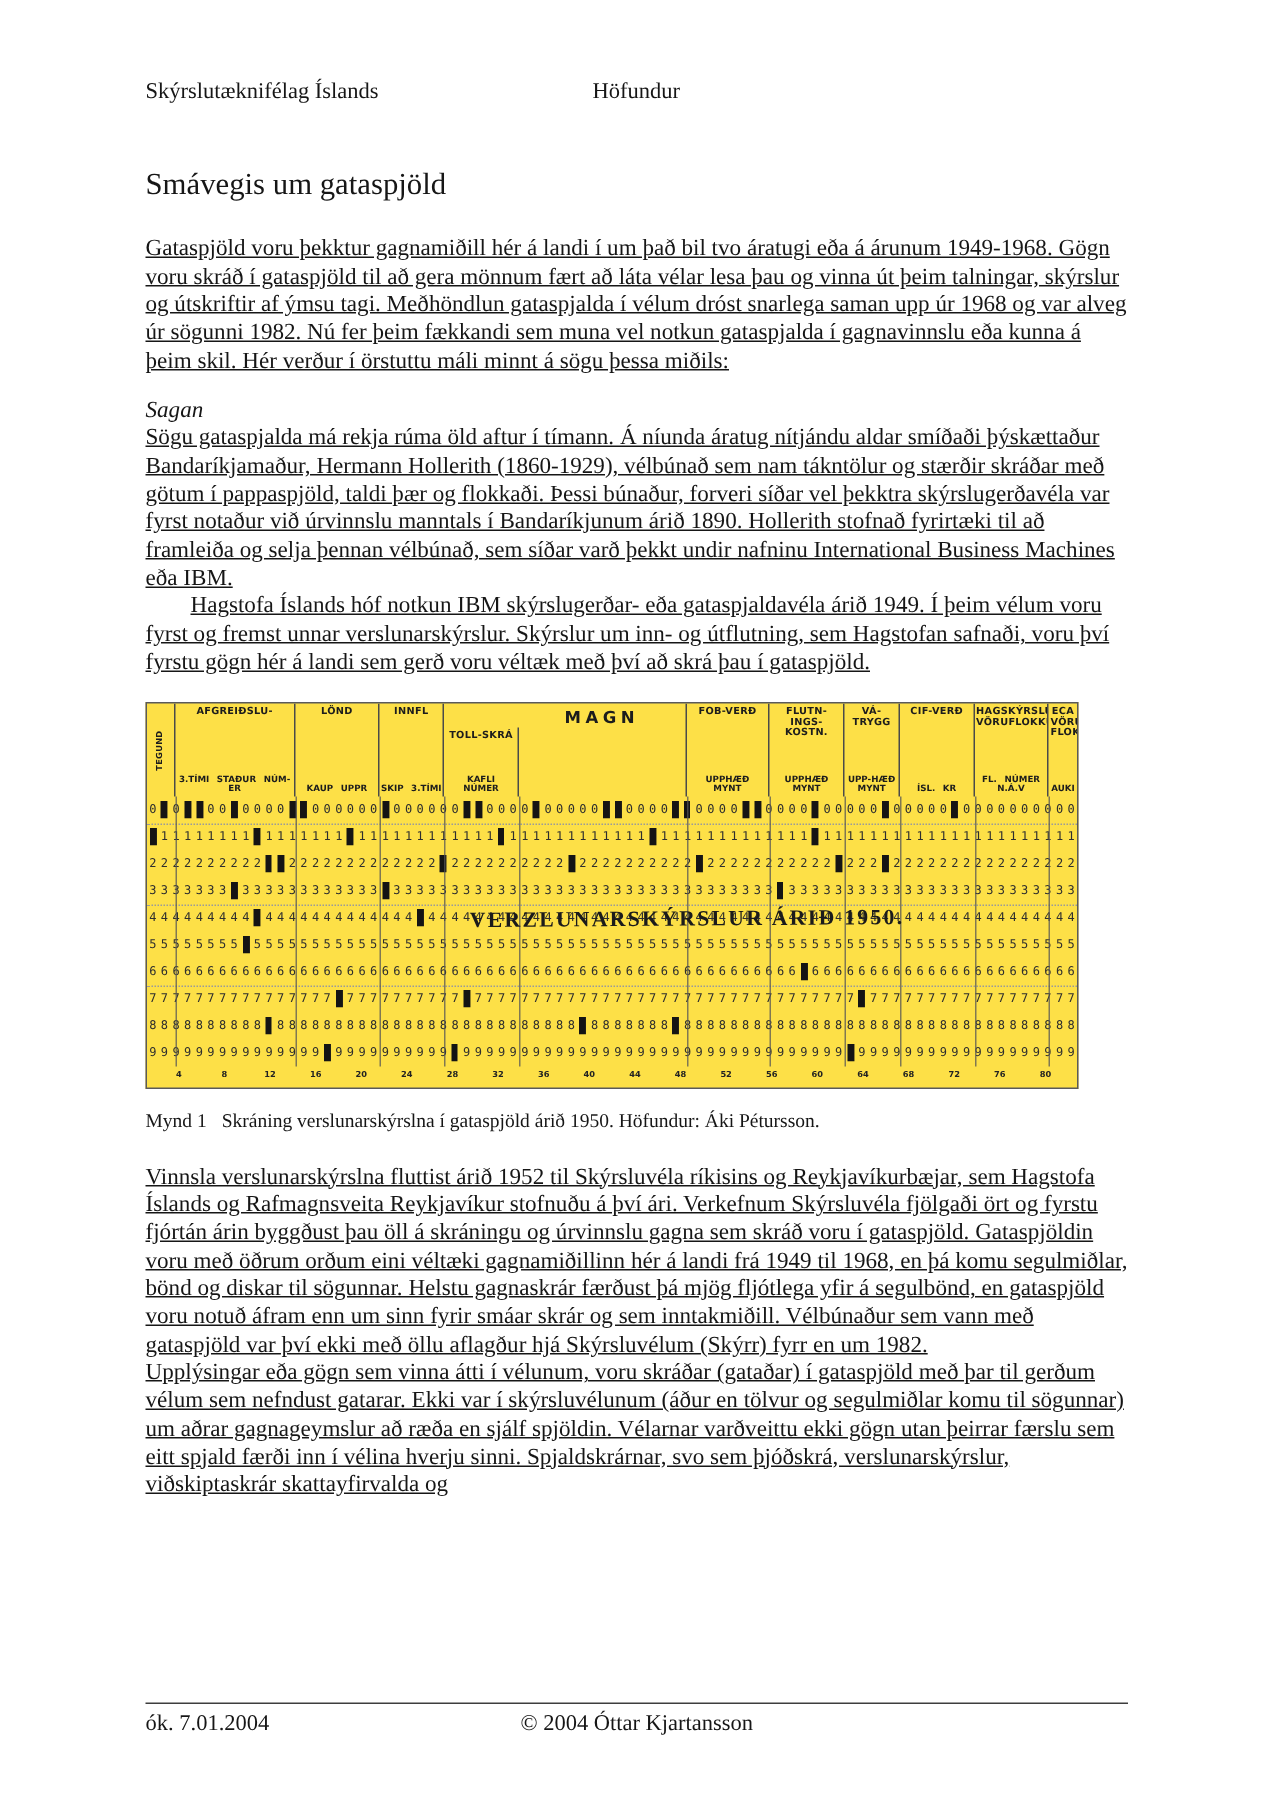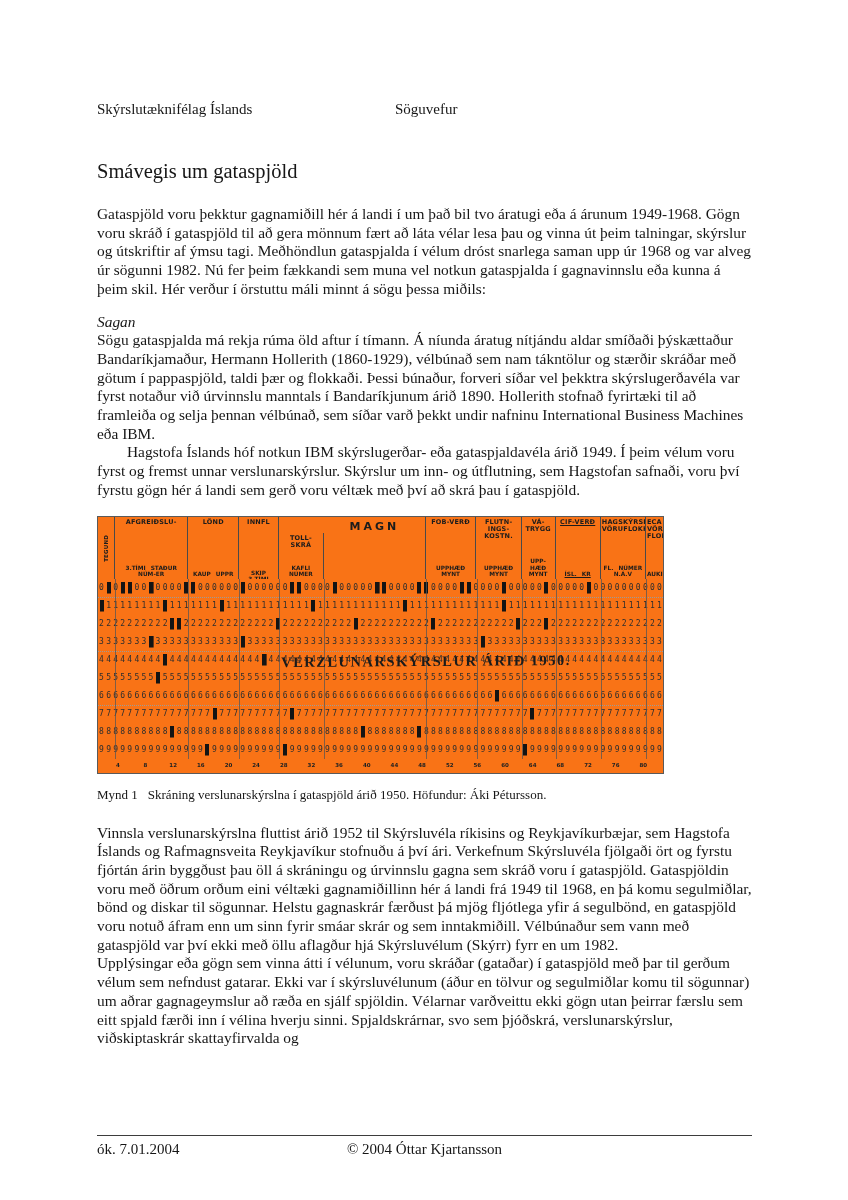--- a/index.html
+++ b/index.html
@@ -3,33 +3,33 @@
 <meta charset="utf-8">
 <style>
   * { box-sizing: border-box; margin: 0; padding: 0; }
   html,body { width: 848px; height: 1200px; background:#ffffff; }
   body { font-family: "Liberation Serif", serif; color:#161616; }
   .page {
     width: 848px; height: 1200px;
     padding: 52px 96px 0 97px;
     display: flex; flex-direction: column;
   }
-  .doc-header { display:flex; font-size:15px; line-height:18px;margin-top:48px; }
+  .doc-header { display:flex; font-size:15px; line-height:18px; }
   .doc-header .org { width: 298px; }
   h1.title { font-size:20.5px; font-weight:normal; line-height:26px; margin-top:40px; }
-  p.body-par { font-size:15.4px; line-height:18.7px; text-align:left; }
+  p.body-par { font-size:15.4px; line-height:18.7px; text-align:left;text-decoration:underline; }
   .par-gap { margin-top:21px; }
   h2.sub { font-size:15.4px; line-height:18.7px; font-weight:normal; font-style:italic; margin-top:14px; }
   p.indent { text-indent:30px; }
 
   
   figure.card-fig { margin-top:16px; }
   .pc {
-    position:relative; width:567px; height:258px;
-    border:1px solid #5a5a5a; background:#f97316; overflow:hidden;
+    position:relative; width:622px; height:258px;
+    border:1px solid #5a5a5a; background:#fde047; overflow:hidden;
     font-family:"DejaVu Sans", sans-serif; color:#1c1c1c;
   }
   .pc-fields { display:flex; height:62px; width:100%; }
   .pc-field {
     display:flex; flex-direction:column; justify-content:space-between;
     border-right:1px solid #4a4a4a; padding:2px 1px 1px 1px; overflow:hidden;
   }
   .pc-field:last-child { border-right:none; }
   .pc-label { font-size:6.5px; font-weight:bold; text-align:center; line-height:1.15; letter-spacing:.2px; }
   .pc-field.em .pc-label { font-size:11px; letter-spacing:3px; margin-top:2px; }
@@ -57,21 +57,21 @@
     padding-top:4px; padding-bottom:42px; font-size:15px; line-height:18px; }
   .doc-footer .center { position:absolute; left:50%; transform:translateX(-50%); }
 </style>
 </head>
 <body>
 
 <div class="page">
 
   <div class="doc-header">
     <span class="org">Skýrslutæknifélag Íslands</span>
-    <span>Söguvefur</span>
+    <span>Höfundur</span>
   </div>
 
   <h1 class="title">Smávegis um gataspjöld</h1>
 
   <p class="body-par par-gap">Gataspjöld voru þekktur gagnamiðill hér á landi í um það bil tvo áratugi eða á árunum 1949-1968.  Gögn voru skráð í gataspjöld til að gera mönnum fært að láta vélar lesa þau og vinna út þeim talningar, skýrslur og útskriftir af ýmsu tagi.  Meðhöndlun gataspjalda í vélum dróst snarlega saman upp úr 1968 og var alveg úr sögunni 1982.  Nú fer þeim fækkandi sem muna vel notkun gataspjalda í gagnavinnslu eða kunna á þeim skil.  Hér verður í örstuttu máli minnt á sögu þessa miðils:</p>
 
   <h2 class="sub">Sagan</h2>
   <p class="body-par">Sögu gataspjalda má rekja rúma öld aftur í tímann.  Á níunda áratug nítjándu aldar smíðaði þýskættaður Bandaríkjamaður, Hermann Hollerith (1860-1929), vélbúnað sem nam tákntölur og stærðir skráðar með götum í pappaspjöld, taldi þær og flokkaði.  Þessi búnaður, forveri síðar vel þekktra skýrslugerðavéla var fyrst notaður við úrvinnslu manntals í Bandaríkjunum árið 1890.  Hollerith stofnað fyrirtæki til að framleiða og selja þennan vélbúnað, sem síðar varð þekkt undir nafninu International Business Machines eða IBM.</p>
   <p class="body-par indent">Hagstofa Íslands hóf notkun IBM skýrslugerðar- eða gataspjaldavéla árið 1949.  Í þeim vélum voru fyrst og fremst unnar verslunarskýrslur.  Skýrslur um inn- og útflutning, sem Hagstofan safnaði, voru því fyrstu gögn hér á landi sem gerð voru véltæk með því að skrá þau í gataspjöld.</p>
 
@@ -107,21 +107,21 @@
             <div class="pc-sub">UPPHÆÐ MYNT</div>
           </div>
           <div class="pc-field" style="flex: 0 0 8%;">
             <div class="pc-label">FLUTN-INGS-KOSTN.</div>
             <div class="pc-sub">UPPHÆÐ MYNT</div>
           </div>
           <div class="pc-field" style="flex: 0 0 6%;">
             <div class="pc-label">VÁ-TRYGG</div>
             <div class="pc-sub">UPP-HÆÐ MYNT</div>
           </div>
-          <div class="pc-field" style="flex: 0 0 8%; text-decoration: underline;">
+          <div class="pc-field" style="flex: 0 0 8%;">
             <div class="pc-label">CIF-VERÐ</div>
             <div class="pc-sub">ÍSL. KR</div>
           </div>
           <div class="pc-field" style="flex: 0 0 8%;">
             <div class="pc-label">HAGSKÝRSLU-VÖRUFLOKKUN</div>
             <div class="pc-sub">FL. NÚMER N.Á.V</div>
           </div>
           <div class="pc-field" style="flex: 0 0 3%;">
             <div class="pc-label">ECA VÖRU-FLOKKUN</div>
             <div class="pc-sub">AUKI</div>

